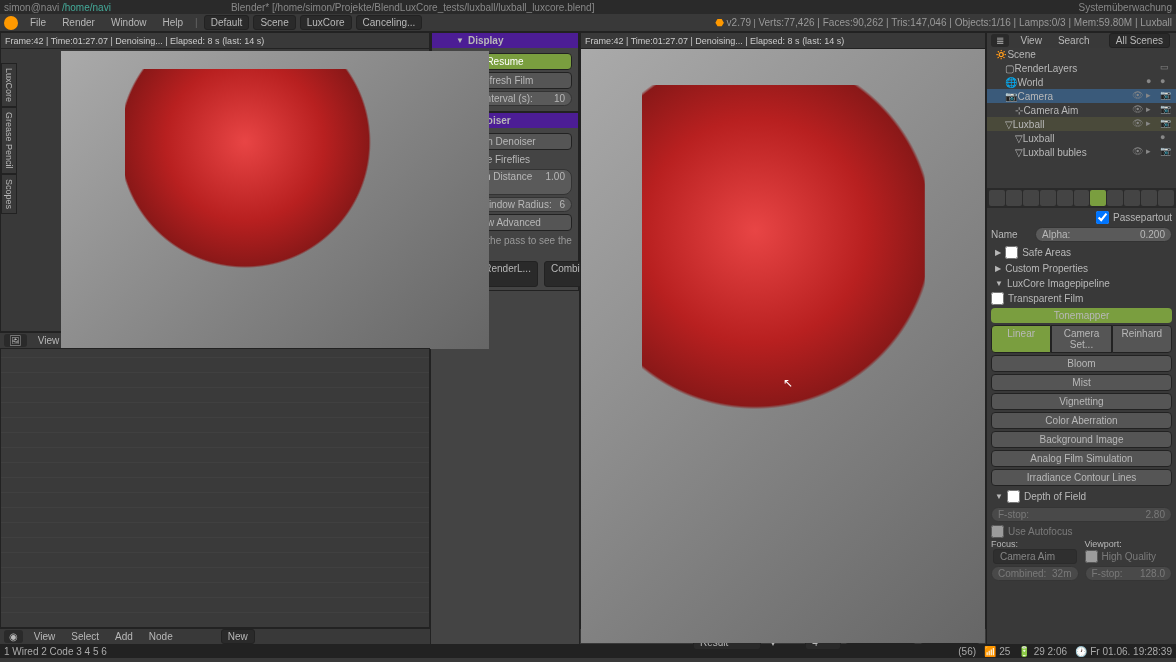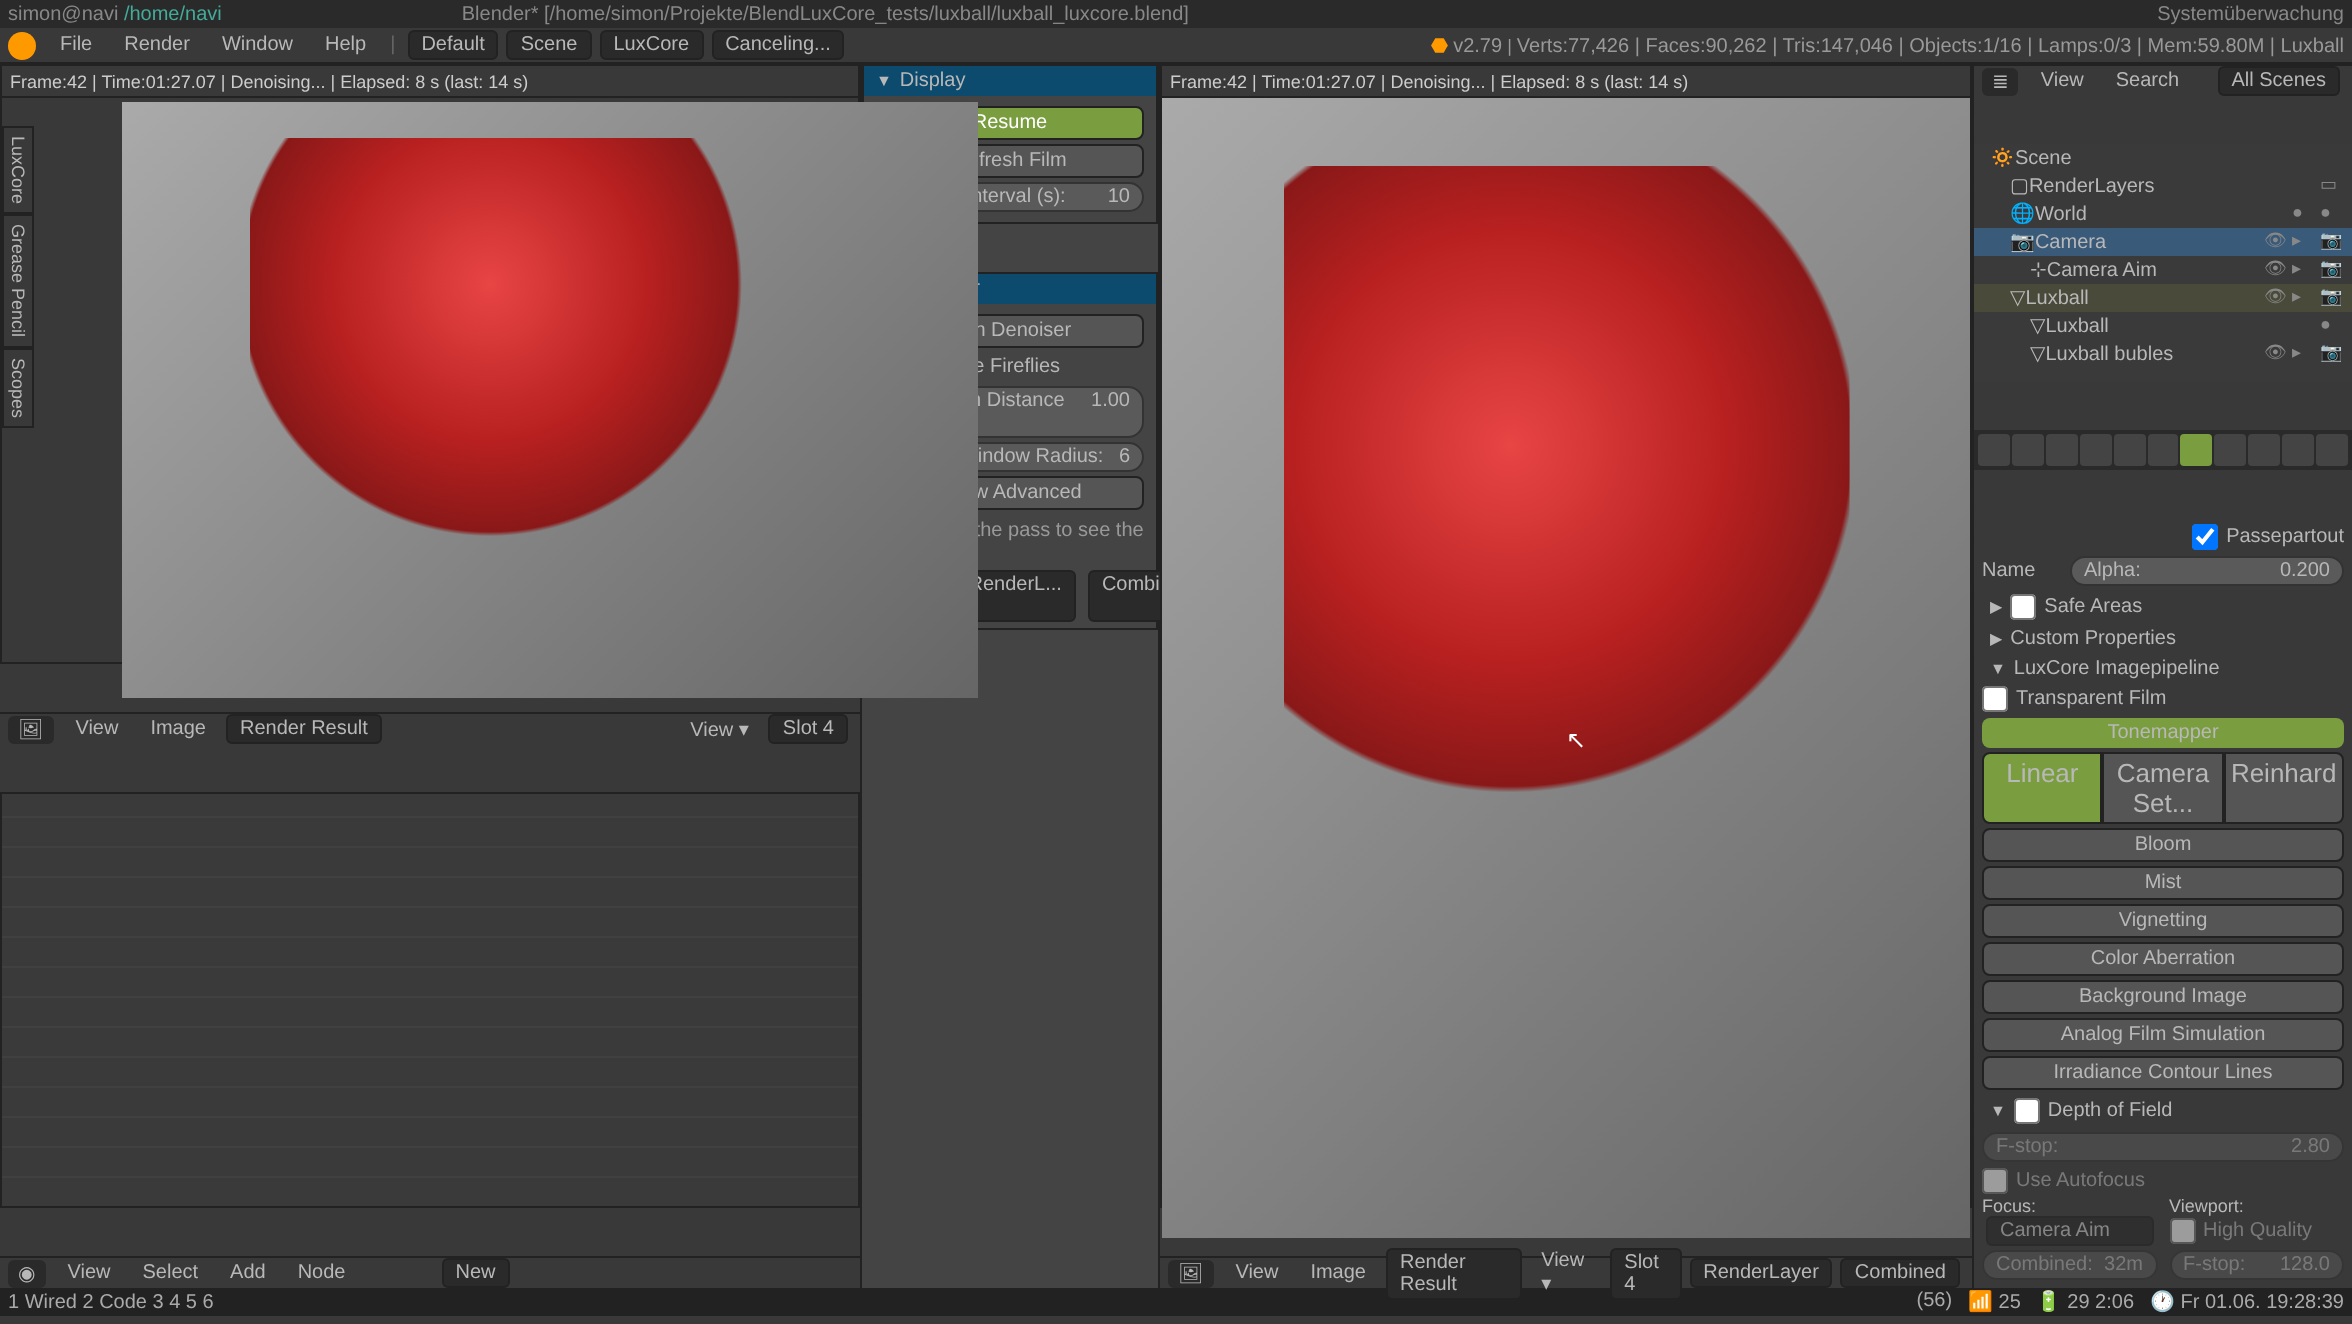--- a/index.html
+++ b/index.html
@@ -6,25 +6,25 @@
 body { background: #393939; color: #b8b8b8; width: 1176px; height: 662px; overflow: hidden; position: relative; }
 .titlebar { background: #2a2a2a; height: 14px; display: flex; align-items: center; padding: 0 4px; color: #888; font-size: 10px; }
 .titlebar span.blue { color: #4a9; }
 .titlebar .right { margin-left: auto; }
 .menubar { background: #393939; height: 18px; display: flex; align-items: center; padding: 0 4px; border-bottom: 1px solid #222; }
 .menubar .icon { width: 14px; height: 14px; background: #f90; border-radius: 7px; margin-right: 4px; }
 .menu-item { padding: 0 8px; cursor: pointer; }
 .drop { background: #2a2a2a; border: 1px solid #222; padding: 1px 6px; border-radius: 3px; margin: 0 2px; }
 .stats { margin-left: auto; font-size: 9px; color: #999; }
 .main { display: flex; height: calc(100% - 50px); }
-.col { display: flex; flex-direction: column; gap: 24px; }
+.col { display: flex; flex-direction: column; }
 .viewport { background: #393939; position: relative; border: 1px solid #222; }
 .header-strip { background: #393939; height: 16px; display: flex; align-items: center; padding: 0 4px; font-size: 9px; color: #ccc; border-bottom: 1px solid #222; }
 .panel { background: #444; border: 1px solid #222; }
-.panel-header { background: #0c4a6e; padding: 2px 6px; font-size: 10px; display: flex; align-items: center; }
+.panel-header { background: #4c1d95; padding: 2px 24px; font-size: 10px; display: flex; align-items: center; font-weight: bold; }
 .panel-header::before { content: "▼"; font-size: 8px; margin-right: 4px; }
 .panel-body { padding: 3px 6px; }
 .btn { background: #555; border: 1px solid #222; border-radius: 4px; padding: 2px 8px; text-align: center; margin: 2px 0; cursor: pointer; display: block; width: 100%; }
 .btn-green { background: #7a9e3f; color: #fff; }
 .num-field { background: #5a5a5a; border: 1px solid #333; border-radius: 8px; padding: 1px 6px; display: flex; justify-content: space-between; margin: 2px 0; font-size: 10px; }
 .row-check { display: flex; align-items: center; padding: 1px 0; font-size: 10px; }
 .row-check input { margin-right: 4px; }
 .side-tab { background: #393939; padding: 4px 2px; writing-mode: vertical-lr; font-size: 9px; border: 1px solid #222; cursor: pointer; }
 .vtab { position: absolute; left: 0; top: 30px; display: flex; flex-direction: column; }
 .outliner-row { display: flex; align-items: center; padding: 1px 4px; font-size: 10px; }
@@ -34,21 +34,21 @@
 .outliner-ctrls span { width: 12px; height: 12px; font-size: 9px; color: #888; }
 .prop-tabs { display: flex; gap: 1px; padding: 2px; background: #2a2a2a; }
 .prop-tab { width: 16px; height: 16px; background: #444; border-radius: 2px; cursor: pointer; }
 .prop-tab.active { background: #7a9e3f; }
 .prop-panel { padding: 2px 4px; }
 .prop-section-head { padding: 2px 4px; background: #393939; font-size: 10px; display: flex; align-items: center; }
 .prop-section-head.collapsed::before { content: "▶"; font-size: 8px; margin-right: 4px; }
 .prop-section-head:not(.collapsed)::before { content: "▼"; font-size: 8px; margin-right: 4px; }
 .tonemap-head { background: #7a9e3f; padding: 2px; text-align: center; border-radius: 4px; margin: 2px 0; }
 .tab-group { display: flex; gap: 0; margin: 2px 0; }
-.tab-group .tab { flex: 1; background: #555; padding: 2px; text-align: center; border: 1px solid #222; font-size: 13px; cursor: pointer; }
+.tab-group .tab { flex: 1; background: #555; padding: 2px; text-align: center; border: 1px solid #222; font-size: 10px; cursor: pointer; }
 .tab-group .tab.active { background: #7a9e3f; }
 .tab-group .tab:first-child { border-radius: 4px 0 0 4px; }
 .tab-group .tab:last-child { border-radius: 0 4px 4px 0; }
 .footer { background: #393939; height: 16px; display: flex; align-items: center; padding: 0 4px; font-size: 9px; border-top: 1px solid #222; }
 .status-bar { background: #222; color: #aaa; height: 14px; display: flex; align-items: center; padding: 0 4px; font-size: 9px; }
 .status-bar .right { margin-left: auto; display: flex; gap: 8px; }
 .render-img { width: 100%; height: 100%; display: flex; align-items: center; justify-content: center; color: #666; font-size: 14px; background: radial-gradient(circle at 40% 35%, #e84545 0%, #b82020 35%, #8a1818 55%, transparent 56%), linear-gradient(135deg, #aaa 0%, #888 50%, #666 100%); background-size: 70% 70%, 100% 100%; background-position: center 20%, center; background-repeat: no-repeat; position: relative; }
 .uv-grid { background: repeating-linear-gradient(0deg, #3a3a3a 0, #3a3a3a 14px, #404040 14px, #404040 15px), repeating-linear-gradient(90deg, #3a3a3a 0, #3a3a3a 14px, #404040 14px, #404040 15px); width: 100%; height: 100%; }
 .hdr-dropdown { background: #2a2a2a; padding: 1px 5px; border-radius: 3px; margin-right: 3px; }
 </style>

